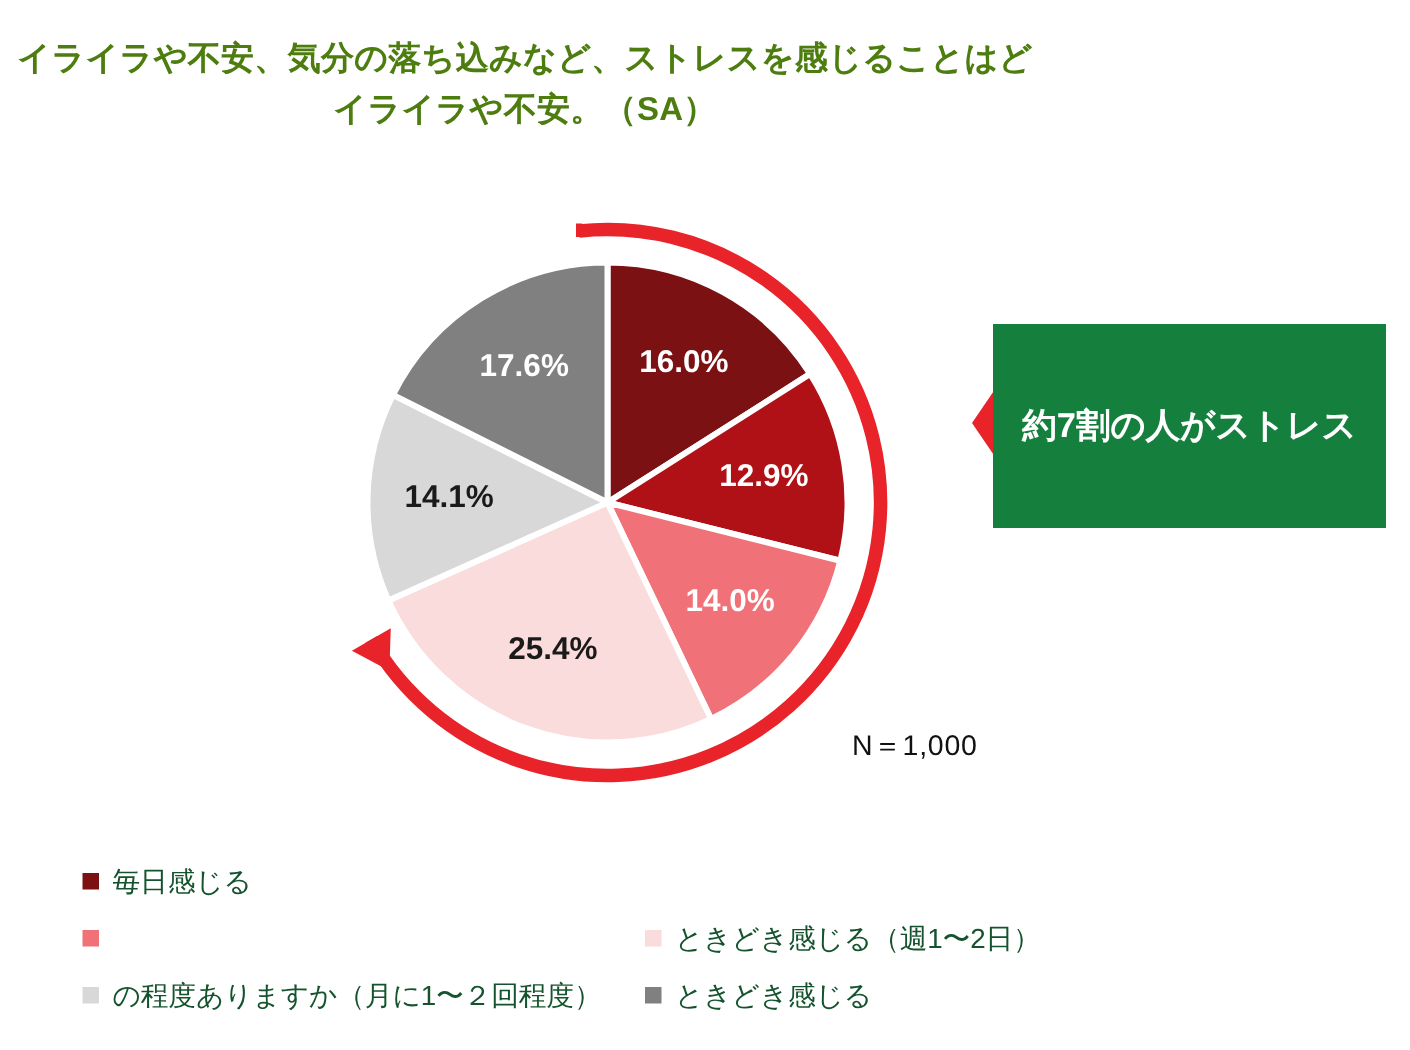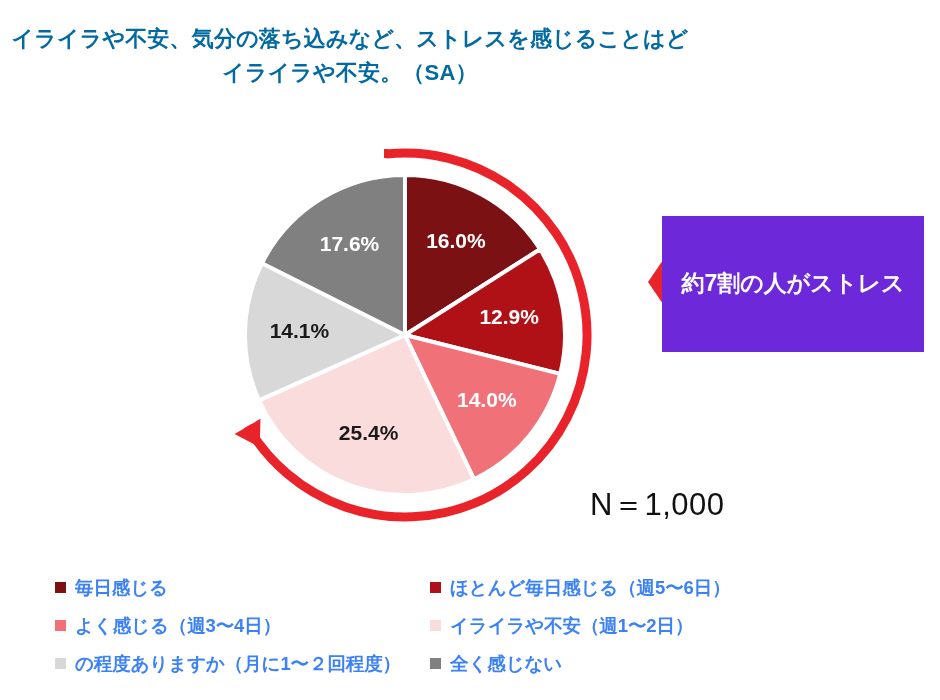--- a/index.html
+++ b/index.html
@@ -20,21 +20,21 @@
   #chart-title {
     position: absolute;
     left: 0;
     top: 22px;
     width: 700px;
     text-align: center;
     font-size: 22px;
     font-weight: bold;
     line-height: 1.55;
     letter-spacing: 0.2px;
-    color: #0369a1;
+    color: #4d7c0f;
   }
   #chart-title .t-line { display: block; }
 
   
   #pie-figure {
     position: absolute;
     left: 205px;
     top: 135px;
     width: 440px;
     height: 400px;
@@ -50,43 +50,43 @@
     font-weight: bold;
     text-anchor: middle;
     dominant-baseline: middle;
   }
   .slice-label.light { fill: #ffffff; }
   .slice-label.dark  { fill: #1a1a1a; }
 
   
   #sample-size {
     position: absolute;
-    left: 590px;
+    left: 568px;
     top: 484px;
-    font-size: 31px;
+    font-size: 19px;
     font-weight: normal;
     letter-spacing: 0.5px;
     color: #111111;
   }
 
   
   #callout {
     position: absolute;
     left: 648px;
     top: 216px;
     width: 276px;
     height: 136px;
   }
   #callout .callout-body {
     position: absolute;
     left: 14px;
     top: 0;
     width: 262px;
     height: 136px;
-    background: #6d28d9;
+    background: #15803d;
     box-sizing: border-box;
     display: flex;
     align-items: center;
     justify-content: center;
   }
   #callout .callout-tail {
     position: absolute;
     left: 0;
     top: 44px;
     width: 0;
@@ -125,22 +125,22 @@
   .legend-item.col-left  { width: 375px; }
   .legend-item.col-right { width: 440px; }
   .legend-swatch {
     width: 11px;
     height: 11px;
     margin-right: 9px;
     flex: 0 0 auto;
   }
   .legend-label {
     font-size: 18.5px;
-    font-weight: bold;
-    color: #3b82f6;
+    font-weight: normal;
+    color: #14532d;
     white-space: nowrap;
     letter-spacing: -0.1px;
   }
 </style>
 </head>
 <body>
 
 <div id="chart-title">
   <span class="t-line">イライラや不安、気分の落ち込みなど、ストレスを感じることはど</span>
   <span class="t-line">イライラや不安。（SA）</span>
@@ -182,38 +182,33 @@
     </div>
   </div>
 </div>
 
 <div id="legend">
     <div class="legend-row">
       <div class="legend-item col-left">
         <span class="legend-swatch" style="background: rgb(123, 17, 19);"></span>
         <span class="legend-label">毎日感じる</span>
       </div>
-      <div class="legend-item col-right">
-        <span class="legend-swatch" style="background: rgb(176, 17, 22);"></span>
-        <span class="legend-label">ほとんど毎日感じる（週5〜6日）</span>
-      </div>
     </div>
     <div class="legend-row">
       <div class="legend-item col-left">
         <span class="legend-swatch" style="background: rgb(240, 114, 120);"></span>
-        <span class="legend-label">よく感じる（週3〜4日）</span>
       </div>
       <div class="legend-item col-right">
         <span class="legend-swatch" style="background: rgb(250, 220, 220);"></span>
-        <span class="legend-label">イライラや不安（週1〜2日）</span>
+        <span class="legend-label">ときどき感じる（週1〜2日）</span>
       </div>
     </div>
     <div class="legend-row">
       <div class="legend-item col-left">
         <span class="legend-swatch" style="background: rgb(216, 216, 216);"></span>
         <span class="legend-label">の程度ありますか（月に1〜２回程度）</span>
       </div>
       <div class="legend-item col-right">
         <span class="legend-swatch" style="background: rgb(128, 128, 128);"></span>
-        <span class="legend-label">全く感じない</span>
+        <span class="legend-label">ときどき感じる</span>
       </div>
     </div>
   </div>
 
 </body></html>

